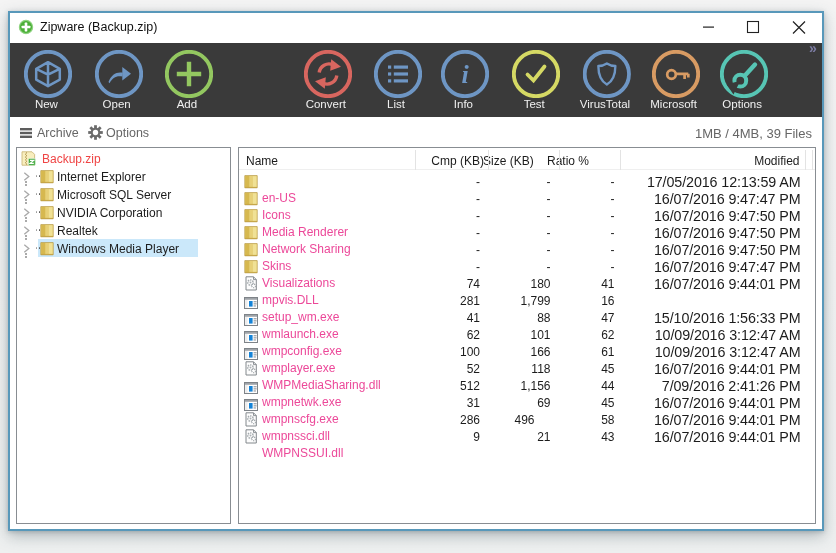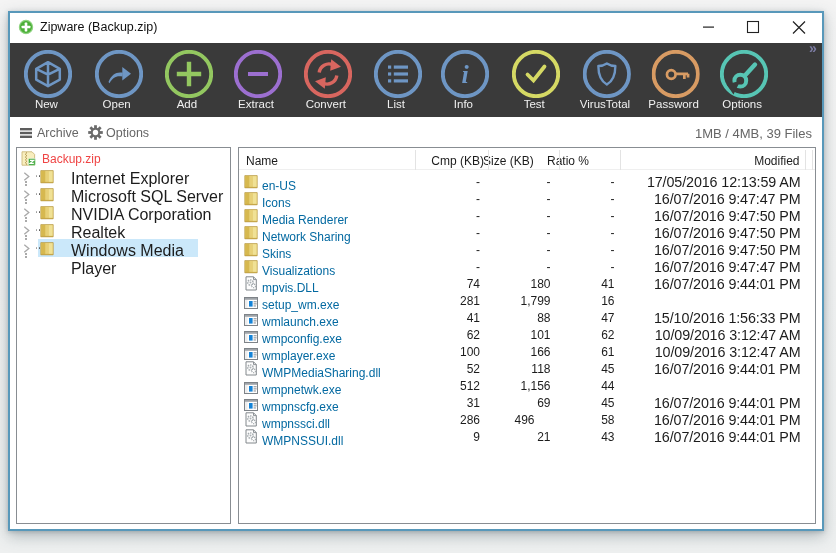--- a/index.html
+++ b/index.html
@@ -18,33 +18,33 @@
 .mbinfo {top:126px;right:24px;font-size:13px;color:#666}
 .panel {background:#fff;border:1px solid #888d92}
 .tree {left:16px;top:147px;width:215px;height:377px}
 .list {left:238px;top:147px;width:578px;height:377px}
 .tree > *, .list > * {position:absolute}
 .trow {left:0;width:100%;height:18px}
 .trow > * {position:absolute}
 .trow .chev {left:5.5px;top:4.5px}
 .dot {width:1.6px;height:1.6px;background:#999;border-radius:50%}
 .trow .tic {left:23px;top:1.5px}
-.trow .ttext {left:54px;top:2.5px;font-size:16px;color:#1c1c1c}
+.trow .ttext {left:40px;top:2.5px;font-size:12px;color:#1c1c1c}
 .trow.sel::before {content:"";position:absolute;left:21px;top:-0.5px;width:160px;height:18px;background:#cbe8fa}
 .troot-ic {left:4px;top:3px}
 .troot-tx {left:25px;top:4px;font-size:12px;color:#ef4444}
 .lhead {left:0;top:0;width:100%;height:22px;border-bottom:1px solid #efefef}
 .lhead > * {position:absolute}
 .lhead .h {top:6px;font-size:12px;color:#1c1c1c}
 .hsep {top:2px;height:20px;width:1px;background:#e3e3e3}
 .lrow {left:0;width:100%;height:17px}
 .lrow > * {position:absolute}
 .lrow .lic {left:5px;top:1px}
 .lrow .lic.exe {top:3px}
-.lrow .lname {left:23px;top:6px;font-size:12px;color:#0369a1;white-space:nowrap}
+.lrow .lname {left:23px;top:18px;font-size:12px;color:#ec4899;white-space:nowrap}
 .lrow .num {top:2px;font-size:12px;color:#1c1c1c;text-align:right;white-space:nowrap}
 .lrow .mdate {top:0.5px;font-size:14.3px;letter-spacing:-0.1px}
 </style></head>
 <body>
 <div id="stage">
 <div class="win"></div>
 <svg class="appico" width="16" height="16" viewBox="0 0 16 16">
       <circle cx="8" cy="8" r="6.6" fill="#4caf38" stroke="#8ed37f" stroke-width="1.2"></circle>
       <rect x="6.7" y="3.6" width="2.6" height="8.8" rx="0.6" fill="#fff"></rect>
       <rect x="3.6" y="6.7" width="8.8" height="2.6" rx="0.6" fill="#fff"></rect>
@@ -75,27 +75,20 @@
       </svg>
 <span class="lbl">New</span>
 </div>
 <div class="tb" style="left:188.9px">
 <svg width="48" height="48" viewBox="0 0 48 48">
         <circle cx="24" cy="24" r="22.2" fill="none" stroke="#93c760" stroke-width="3.9"></circle>
         <path d="M24 11.8 L24 36.2 M11.8 24 L36.2 24" stroke="#93c760" stroke-width="4.4"></path>
       </svg>
 <span class="lbl">Add</span>
 </div>
-<div class="tb" style="left:258px">
-<svg width="48" height="48" viewBox="0 0 48 48">
-        <circle cx="24" cy="24" r="22.2" fill="none" stroke="#9c6fd0" stroke-width="3.9"></circle>
-        <path d="M14 24 L34 24" stroke="#9c6fd0" stroke-width="4"></path>
-      </svg>
-<span class="lbl">Extract</span>
-</div>
 <div class="tb" style="left:327.8px">
 <svg width="48" height="48" viewBox="0 0 48 48">
         <circle cx="24" cy="24" r="22.2" fill="none" stroke="#d8665f" stroke-width="3.9"></circle>
         <path d="M15.2 22.5 A9.8 9.8 0 0 1 29 14.8" fill="none" stroke="#d8665f" stroke-width="3.4"></path>
 <path d="M27.2 9.2 L37 16.8 L26.2 20.8 Z" fill="#d8665f"></path>
 <path d="M32.8 25.5 A9.8 9.8 0 0 1 19 33.2" fill="none" stroke="#d8665f" stroke-width="3.4"></path>
 <path d="M20.8 38.8 L11 31.2 L21.8 27.2 Z" fill="#d8665f"></path>
       </svg>
 <span class="lbl">Convert</span>
 </div>
@@ -131,21 +124,21 @@
         <path d="M15.5 24.5 L21.5 30.5 L32.5 16.5" fill="none" stroke="#d5d964" stroke-width="3.8" stroke-linecap="round"></path>
       </svg>
 <span class="lbl">Test</span>
 </div>
 <div class="tb" style="left:675.6px">
 <svg width="48" height="48" viewBox="0 0 48 48">
         <circle cx="24" cy="24" r="22.2" fill="none" stroke="#d89b63" stroke-width="3.9"></circle>
         <circle cx="19.5" cy="24.5" r="4.3" fill="none" stroke="#d89b63" stroke-width="2.7"></circle>
 <path d="M23.8 23.8 L36.3 23.8 M32.6 23.8 L32.6 29 M36.3 23.8 L36.3 27.6" stroke="#d89b63" stroke-width="2.7"></path>
       </svg>
-<span class="lbl">Password</span>
+<span class="lbl">Microsoft</span>
 </div>
 <div class="tb" style="left:744.2px">
 <svg width="48" height="48" viewBox="0 0 48 48">
         <circle cx="24" cy="24" r="22.2" fill="none" stroke="#57c5b4" stroke-width="3.9"></circle>
         <path d="M24.5 26 L35 14.5" stroke="#57c5b4" stroke-width="4.4" stroke-linecap="round"></path>
 <circle cx="20.3" cy="30.7" r="5.9" fill="none" stroke="#57c5b4" stroke-width="4"></circle>
 <path d="M20.3 30.7 L6.5 34.5 L13.5 44.5 Z" fill="#3a3a3a"></path>
       </svg>
 <span class="lbl">Options</span>
 </div>
@@ -469,20 +462,21 @@
 <rect x="1.2" y="3" width="2.3" height="8" fill="#ececec"></rect>
 <rect x="5" y="4" width="3.6" height="5.6" fill="#1583d7"></rect>
 <rect x="9.6" y="4.2" width="3" height="1.1" fill="#8f9499"></rect>
 <rect x="9.6" y="6.3" width="3" height="1.1" fill="#8f9499"></rect>
 <rect x="9.6" y="8.4" width="2.3" height="1.1" fill="#8f9499"></rect>
 </svg></span>
 <span class="lname">wmpnetwk.exe</span>
 <span class="num" style="left:165px;width:76px">512</span>
 <span class="num" style="left:240.5px;width:71px">1,156</span>
 <span class="num" style="left:308px;width:67.5px">44</span>
+<span class="num mdate" style="left:380px;width:181.5px">7/09/2016 2:41:26 PM</span>
 </div>
 <div class="lrow" style="top:246px">
 <span class="lic exe"><svg width="14" height="12" viewBox="0 0 14 12">
 <rect x="0.5" y="0.5" width="13" height="11" fill="#fefefe" stroke="#7e8388" stroke-width="1"></rect>
 <rect x="1" y="1" width="12" height="1.8" fill="#9ea3a8"></rect>
 <rect x="1.2" y="3" width="2.3" height="8" fill="#ececec"></rect>
 <rect x="5" y="4" width="3.6" height="5.6" fill="#1583d7"></rect>
 <rect x="9.6" y="4.2" width="3" height="1.1" fill="#8f9499"></rect>
 <rect x="9.6" y="6.3" width="3" height="1.1" fill="#8f9499"></rect>
 <rect x="9.6" y="8.4" width="2.3" height="1.1" fill="#8f9499"></rect>

